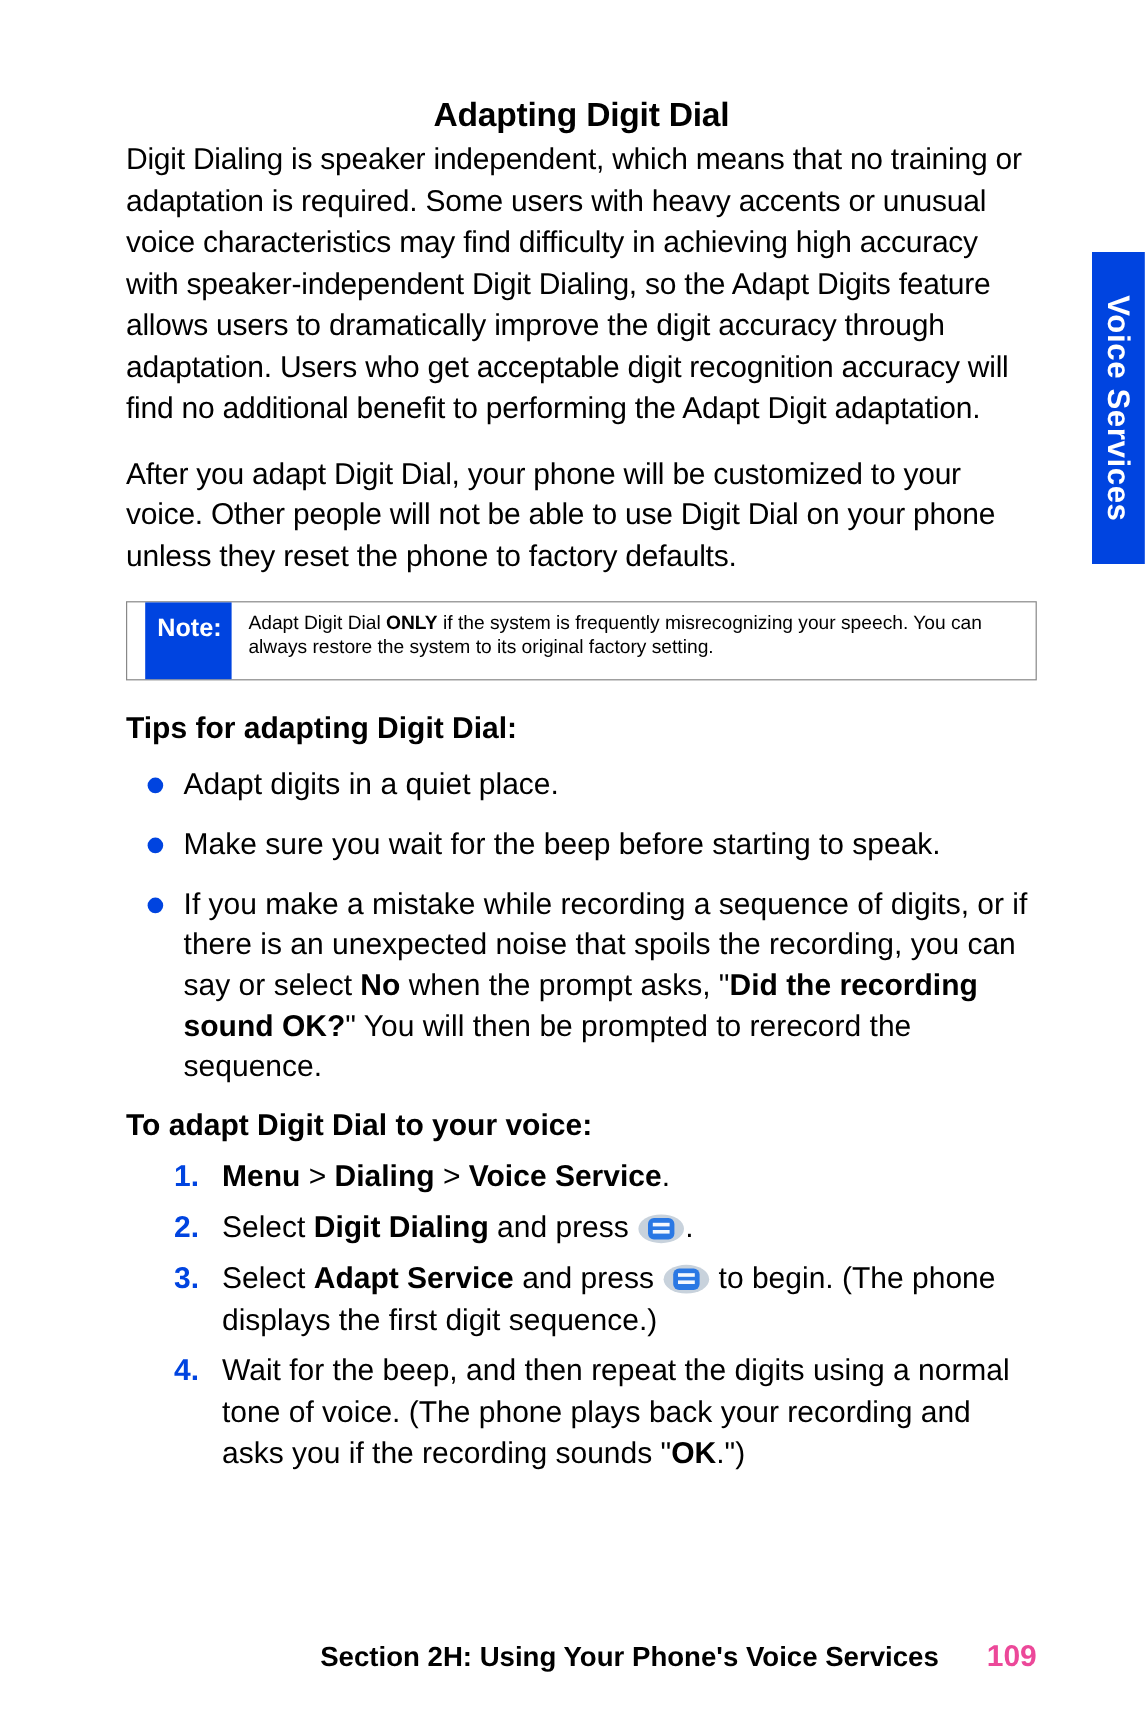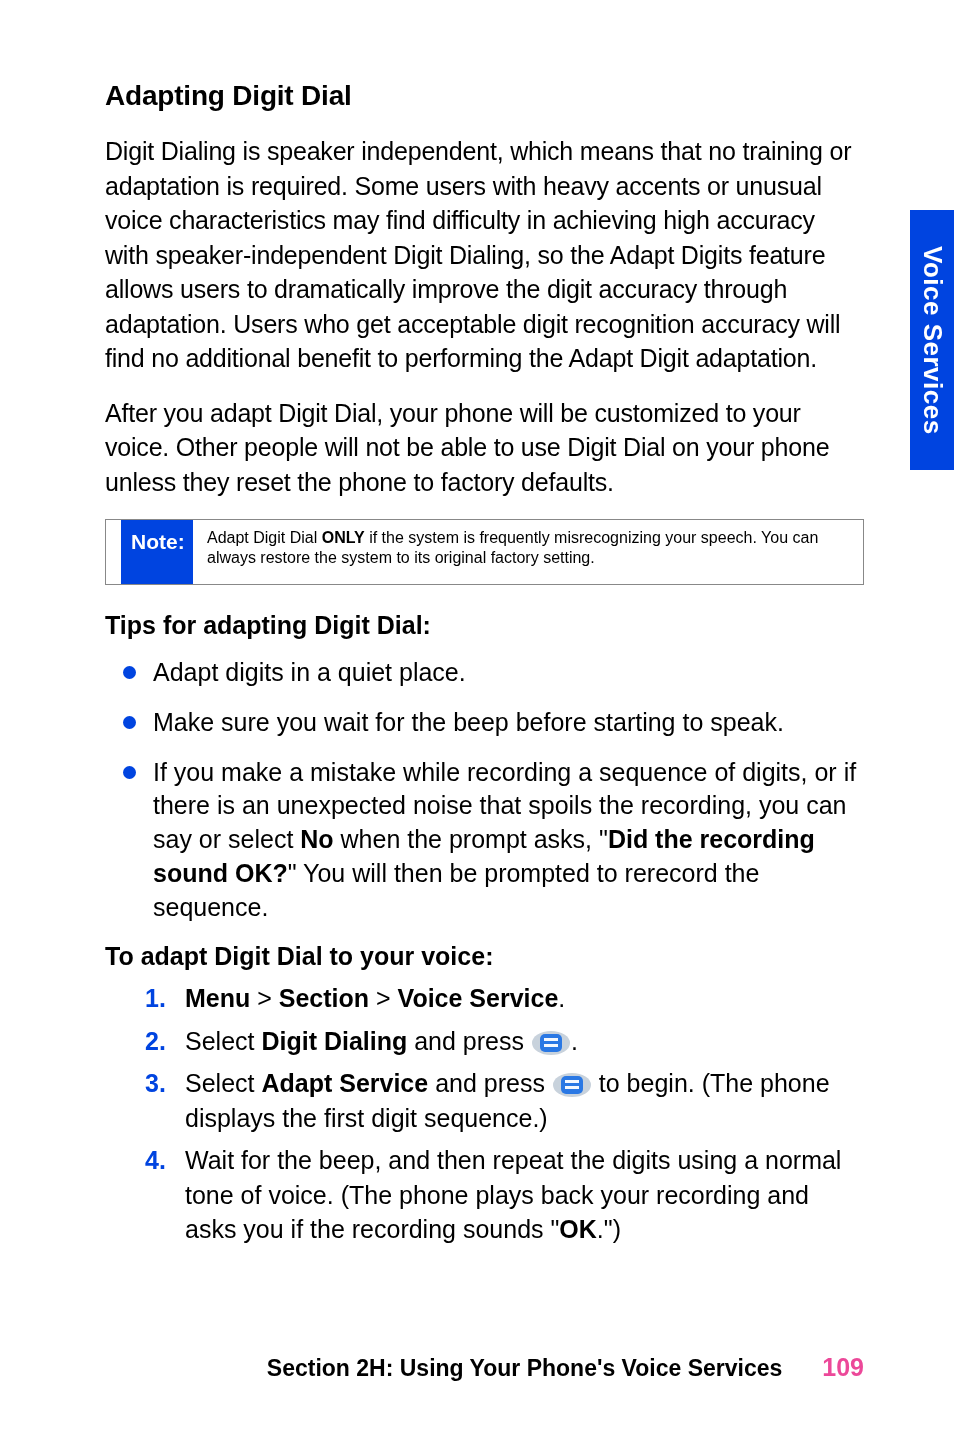--- a/index.html
+++ b/index.html
@@ -31,22 +31,23 @@
     writing-mode: vertical-rl;
     color: #fff;
     font-weight: 700;
     font-size: 26px;
     letter-spacing: 0.5px;
   }
   h1.heading {
     font-family: Arial, "Helvetica Neue", sans-serif;
     font-weight: 700;
     font-size: 28px;
-    margin-bottom: 22px;
+    margin-bottom: 4px;
     letter-spacing: -0.2px;
+    text-align: center;
   }
   p.body {
     font-size: 25px;
     line-height: 1.38;
     margin-bottom: 20px;
     letter-spacing: -0.2px;
     font-stretch: semi-condensed;
   }
   .note-box {
     display: flex;
@@ -127,21 +128,21 @@
   .b { font-weight: 700; font-family: Arial, sans-serif; }
   .icon-btn {
     display: inline-block;
     width: 40px;
     height: 26px;
     vertical-align: -6px;
   }
   .icon-btn svg { width: 40px; height: 26px; }
   .footer {
     position: absolute;
-    bottom: 49px;
+    bottom: 36px;
     left: 0;
     width: 954px;
     padding: 0 90px 0 105px;
     display: flex;
     justify-content: flex-end;
     align-items: baseline;
     gap: 40px;
     font-family: Arial, sans-serif;
     font-stretch: semi-condensed;
   }
@@ -186,21 +187,21 @@
     <li>
       <span>If you make a mistake while recording a sequence of digits, or if there is an unexpected noise that spoils the recording, you can say or select </span><span class="b">No</span><span> when the prompt asks, "</span><span class="b">Did the recording sound OK?</span><span>" You will then be prompted to rerecord the sequence.</span>
     </li>
   </ul>
 
   <div class="subhead">To adapt Digit Dial to your voice:</div>
 
   <ol class="steps">
     <li>
       <span class="num">1.</span>
-      <span class="b">Menu</span><span> &gt; </span><span class="b">Section</span><span> &gt; </span><span class="b">Voice Service</span><span>.</span>
+      <span class="b">Menu</span><span> &gt; </span><span class="b">Dialing</span><span> &gt; </span><span class="b">Voice Service</span><span>.</span>
     </li>
     <li>
       <span class="num">2.</span>
       <span>Select </span><span class="b">Digit Dialing</span><span> and press </span><span class="icon-btn"><svg viewBox="0 0 40 26">
             <ellipse cx="20" cy="13" rx="19" ry="12" fill="#c8d2dc"></ellipse>
             <rect x="9" y="4" width="22" height="18" rx="5" fill="#2a78e4"></rect>
             <rect x="13" y="8" width="14" height="3" fill="#fff" opacity="0.95"></rect>
             <rect x="13" y="14" width="14" height="3" fill="#fff" opacity="0.95"></rect>
           </svg></span><span>.</span>
     </li>

